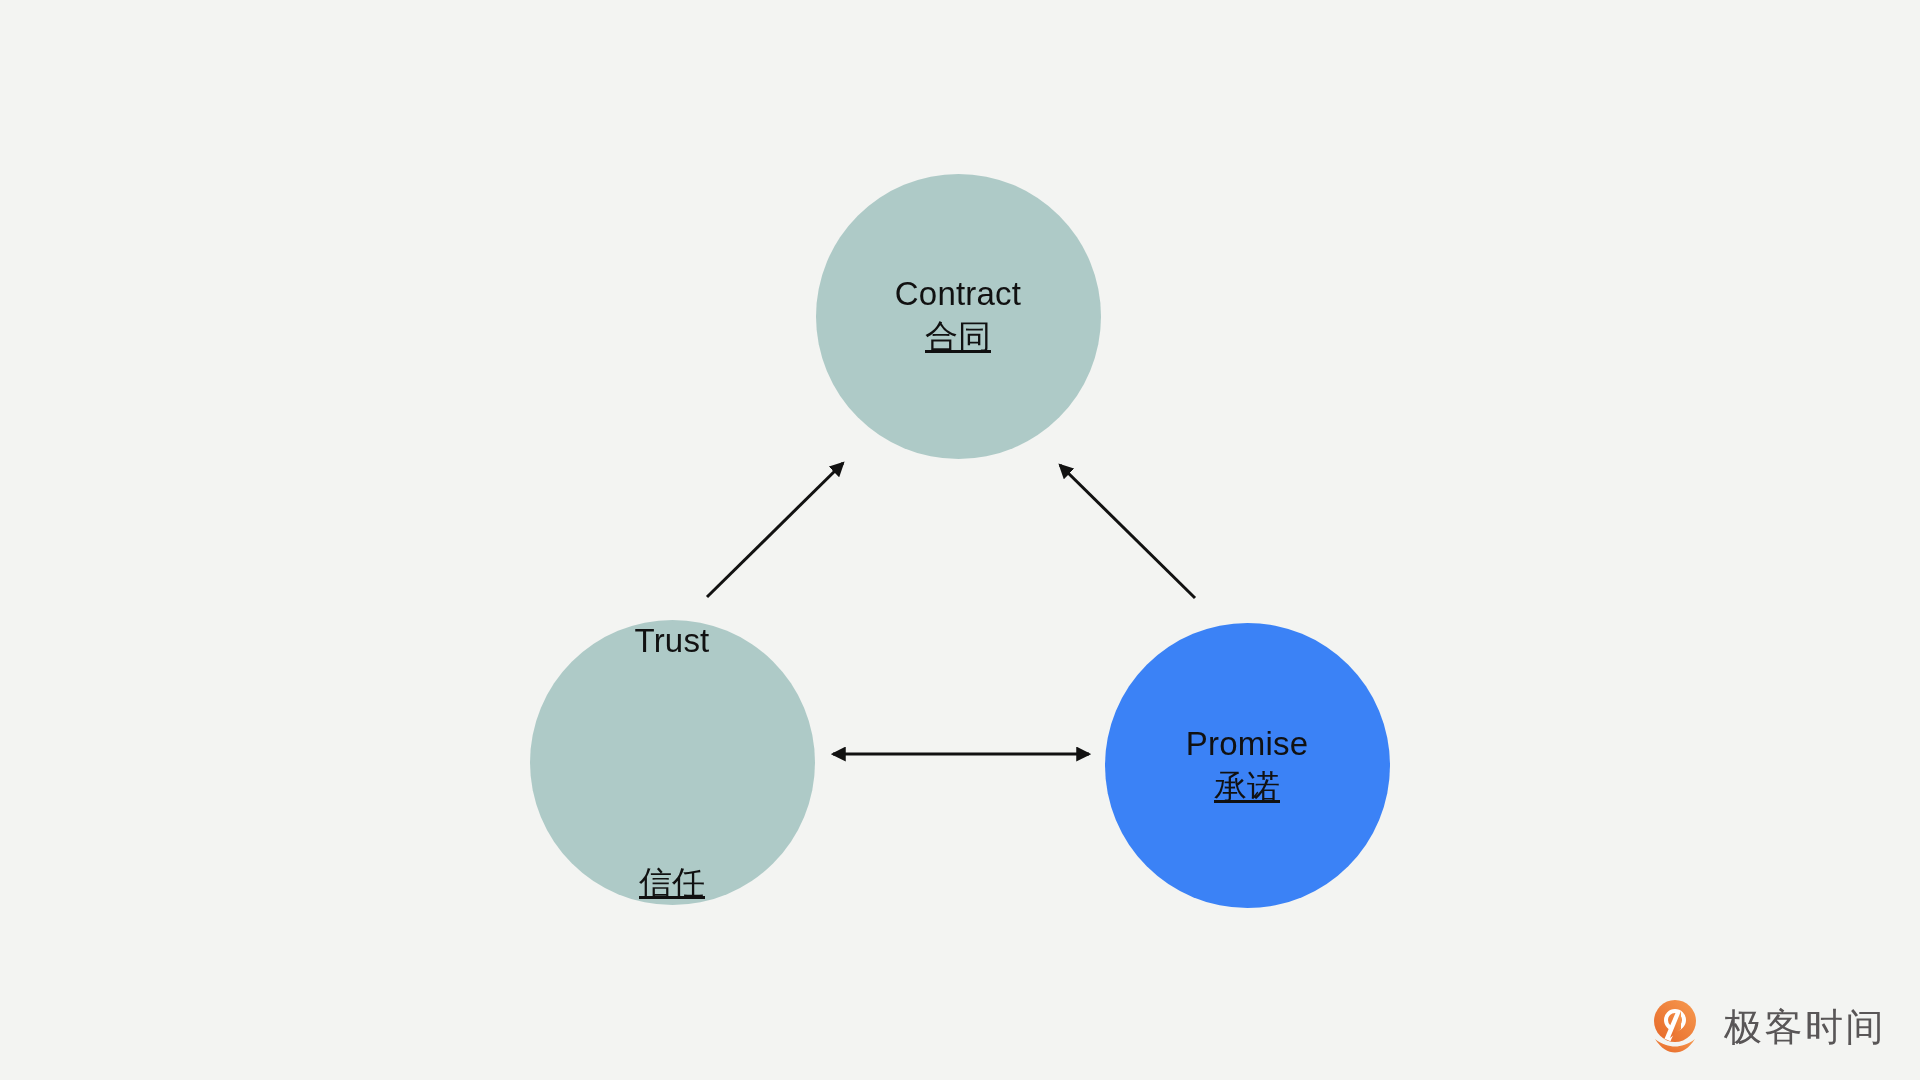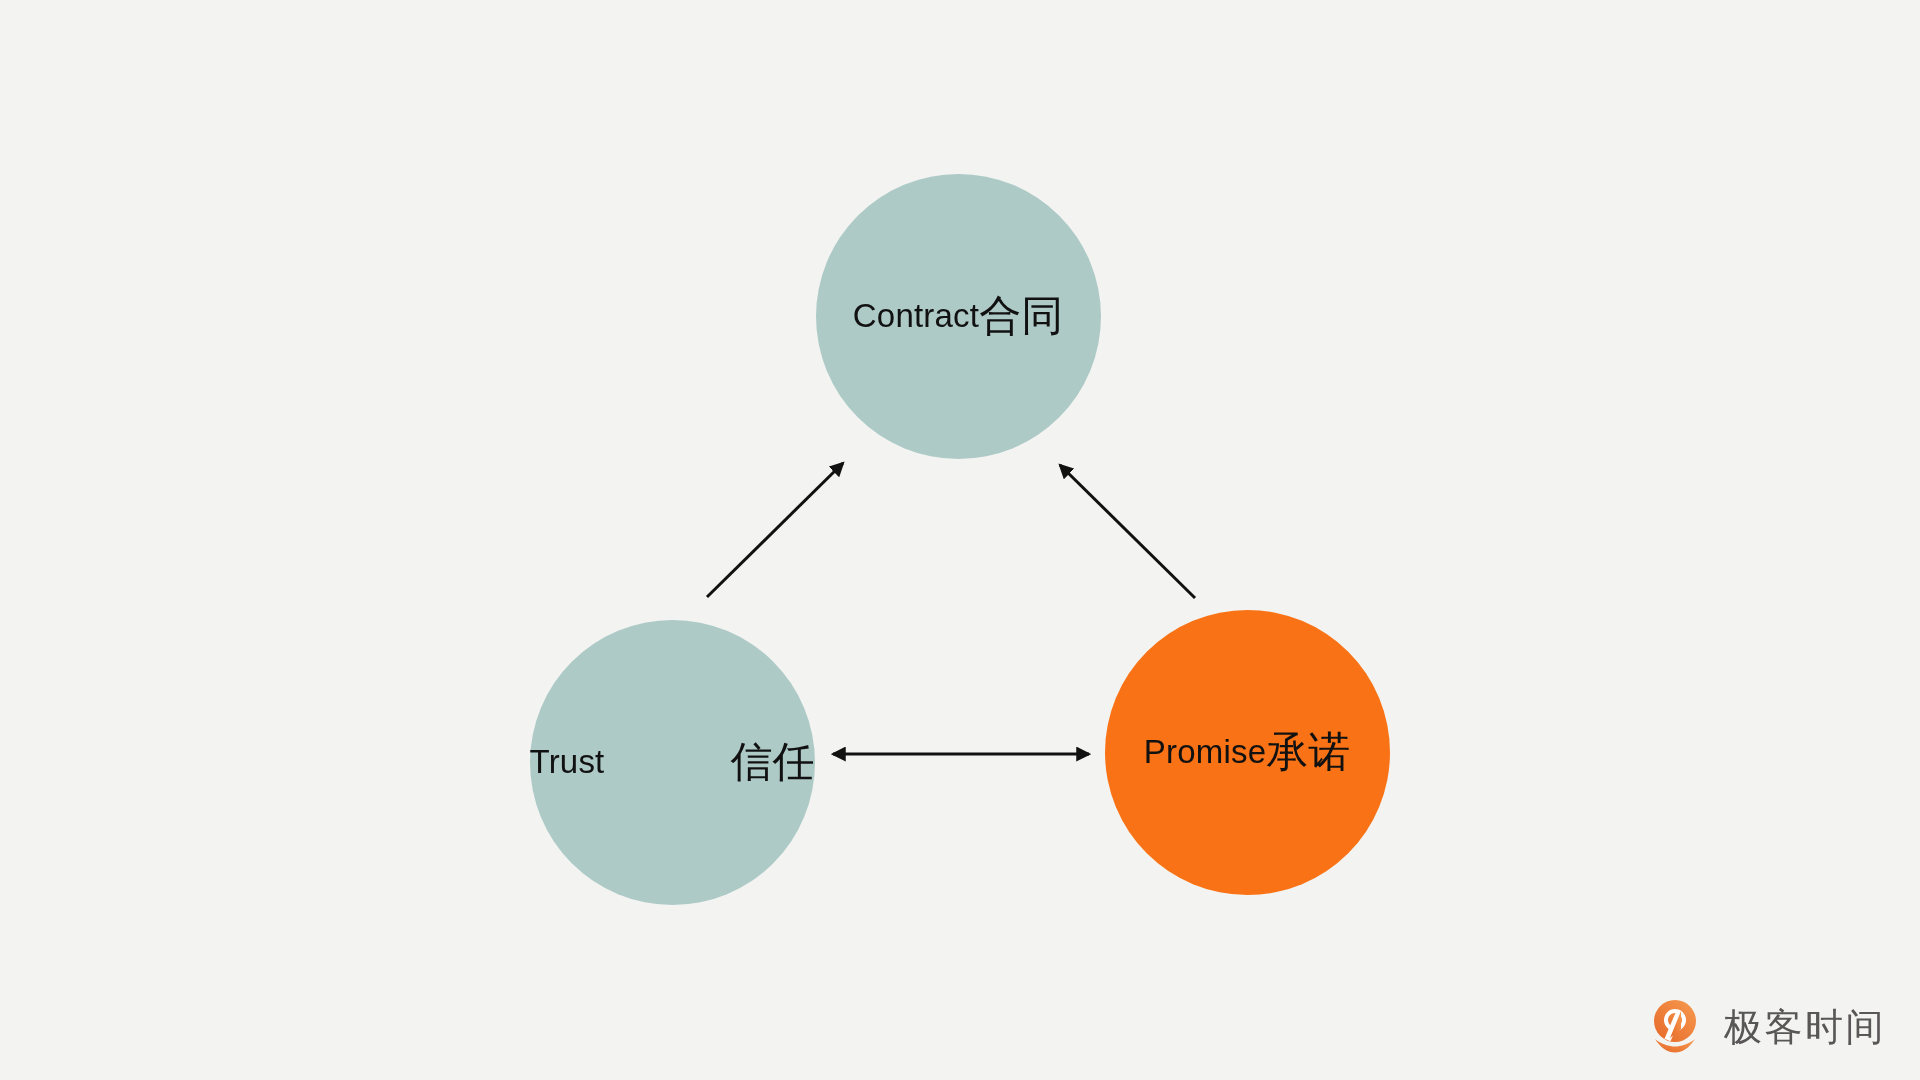--- a/index.html
+++ b/index.html
@@ -21,33 +21,34 @@
     left: 0;
     top: 0;
     width: 1920px;
     height: 1080px;
     pointer-events: none;
   }
   .node {
     position: absolute;
     border-radius: 50%;
     display: flex;
-    flex-direction: row;
+    flex-direction: column;
     align-items: center;
     justify-content: center;
     text-align: center;
   }
   .node-label-en {
     font-size: 33px;
     line-height: 1.3;
     letter-spacing: 0.2px;
   }
   .node-label-zh {
-    font-size: 42px;
+    font-size: 33px;
     line-height: 1.3;
+    text-decoration: underline;
   }
   .logo {
     position: absolute;
     right: 34px;
     bottom: 26px;
     display: flex;
     align-items: center;
     gap: 25px;
   }
   .logo-icon {
@@ -81,21 +82,21 @@
   <div class="node" style="width: 285px; height: 285px; left: 815.5px; top: 173.5px; background: rgb(174, 202, 199); color: rgb(17, 17, 17);">
     <div class="node-label-en">Contract</div>
     <div class="node-label-zh">合同</div>
   </div>
 
   <div class="node" style="width: 285px; height: 285px; left: 529.5px; top: 619.5px; background: rgb(174, 202, 199); color: rgb(17, 17, 17); justify-content: space-between;">
     <div class="node-label-en">Trust</div>
     <div class="node-label-zh">信任</div>
   </div>
 
-  <div class="node" style="width: 285px; height: 285px; left: 1104.5px; top: 610px; background: #f97316; color: rgb(17, 17, 17);">
+  <div class="node" style="width: 285px; height: 285px; left: 1104.5px; top: 623px; background: #3b82f6; color: rgb(17, 17, 17);">
     <div class="node-label-en">Promise</div>
     <div class="node-label-zh">承诺</div>
   </div>
 
   <div class="logo">
     <svg class="logo-icon" viewBox="0 0 96 108" xmlns="http://www.w3.org/2000/svg">
       <defs>
         <linearGradient id="logo-orange" x1="0" y1="1" x2="1" y2="0">
           <stop id="logo-grad-end" offset="0" stop-color="#e66829"></stop>
           <stop id="logo-grad-start" offset="1" stop-color="#f79a4f"></stop>

